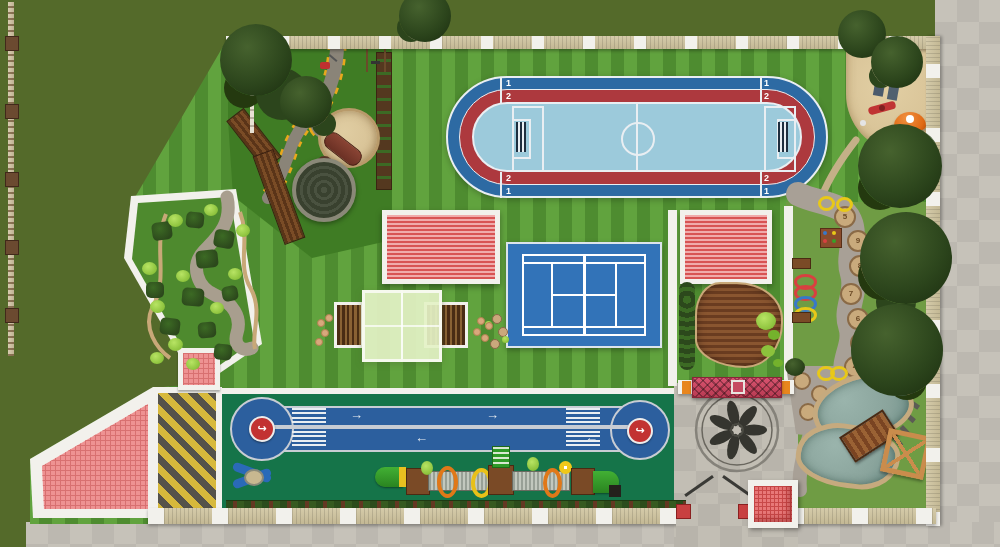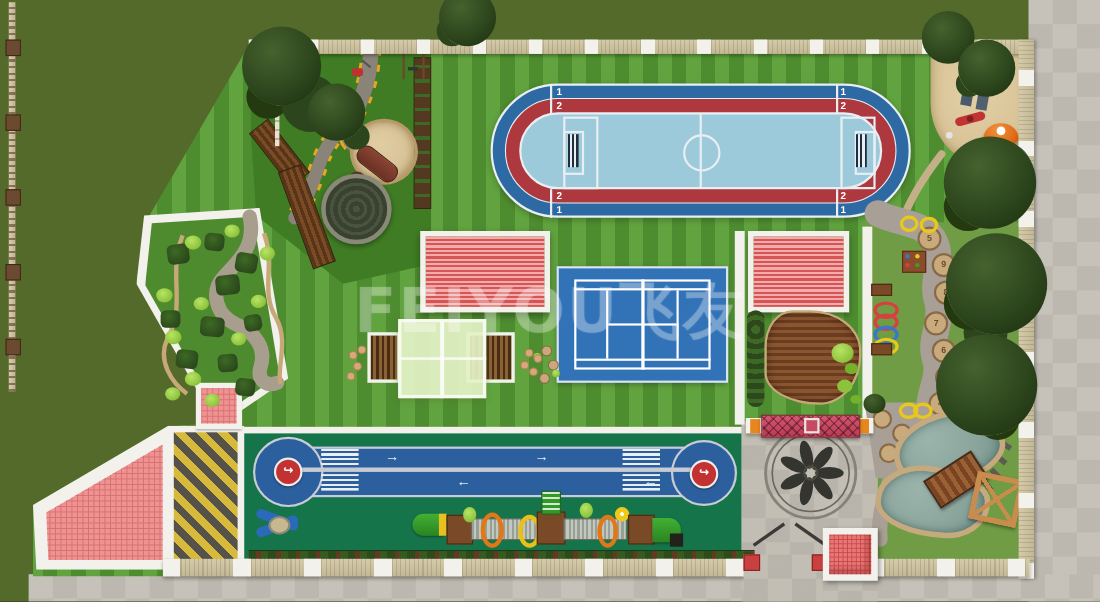--- a/index.html
+++ b/index.html
@@ -352,15 +352,14 @@
   <div class="tree" style="left:220px;top:24px;width:72px;height:72px;box-shadow:26px 34px 0 -10px #2c451c,-12px 28px 0 -16px #24390f;"></div>
   <div class="tree" style="left:280px;top:76px;width:52px;height:52px;box-shadow:18px 22px 0 -14px #2c451c;"></div>
   <div class="tree" style="left:399px;top:-10px;width:52px;height:52px;box-shadow:-14px 12px 0 -12px #2c451c;"></div>
   <div class="tree" style="left:838px;top:10px;width:48px;height:48px;"></div>
   <div class="tree" style="left:871px;top:36px;width:52px;height:52px;box-shadow:-16px 14px 0 -14px #2c451c;"></div>
   <div class="tree" style="left:858px;top:124px;width:84px;height:84px;box-shadow:-20px 22px 0 -20px #24390f,14px -12px 0 -18px #2c451c;"></div>
   <div class="tree" style="left:860px;top:212px;width:92px;height:92px;box-shadow:-24px 18px 0 -22px #24390f,-10px 44px 0 -26px #2c451c;"></div>
   <div class="tree" style="left:851px;top:304px;width:92px;height:92px;box-shadow:-20px -10px 0 -24px #2c451c,10px 30px 0 -26px #24390f;"></div>
   <div class="bushL" style="left:756px;top:312px;width:20px;height:18px;box-shadow:8px 14px 0 -4px #74b22c,2px 30px 0 -3px #8cc23c,12px 42px 0 -5px #74b22c;"></div>
 
-  <div class="watermark" style="left:322px;top:246px;">FEIYOU飞友</div>
 
 </div>
 
 </body></html>

